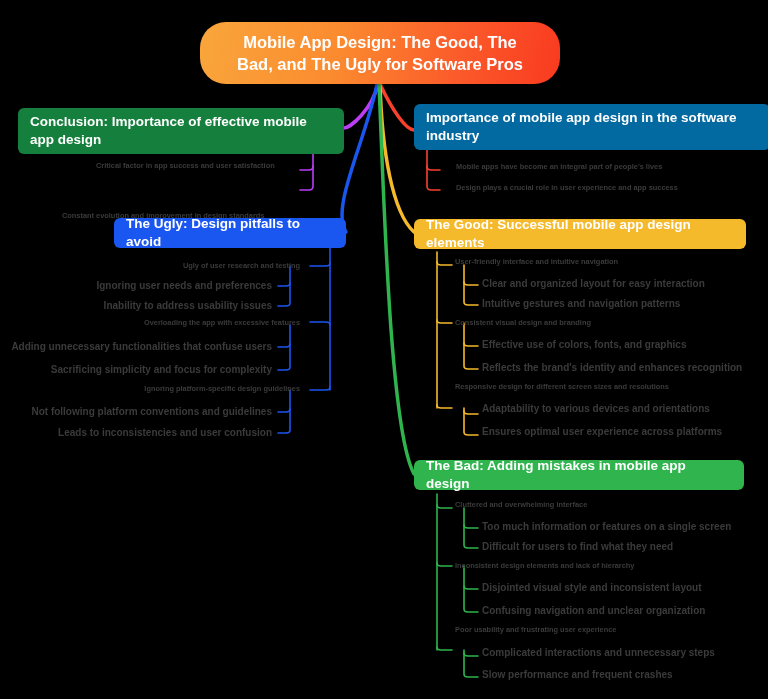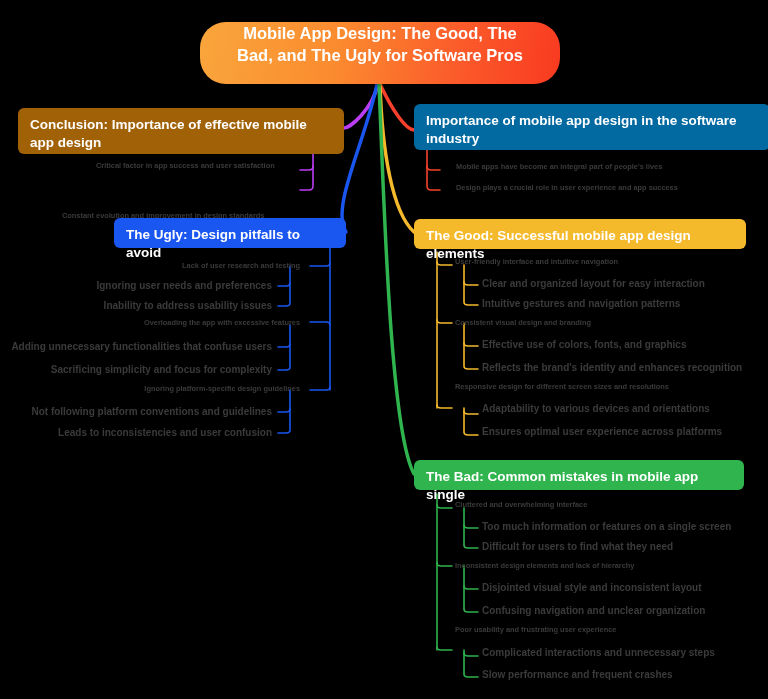--- a/index.html
+++ b/index.html
@@ -12,20 +12,21 @@
   #stage { position: relative; width: 768px; height: 699px; }
 
   svg.links { position: absolute; inset: 0; width: 768px; height: 699px; pointer-events: none; }
 
   .node {
     position: absolute;
     border-radius: 6px;
     color: #fff;
     font-weight: bold;
     display: flex;
+    align-items: center;
     line-height: 1.35;
   }
   .root {
     border-radius: 26px;
     font-size: 16.5px;
     text-align: center;
     justify-content: center;
     background: linear-gradient(100deg, #f9a63c 0%, #fb8b2f 38%, #fb5a2a 72%, #f93a20 100%);
     box-shadow: 0 1px 5px rgba(0,0,0,.5);
   }
@@ -101,21 +102,21 @@
       <path stroke="#2fb44e" d="M464,586 Q464,589 468,589 L478,589"></path>
       <path stroke="#2fb44e" d="M464,650 L464,674 Q464,677 468,677 L478,677"></path>
       <path stroke="#2fb44e" d="M464,653 Q464,656 468,656 L478,656"></path>
     </g>
   </svg>
 
   <div class="node root" style="left:200px; top:22px; width:360px; height:62px; padding:0 26px;">
     <span>Mobile App Design: The Good, The Bad, and The Ugly for Software Pros</span>
   </div>
 
-  <div class="node lvl1" style="left:18px; top:108px; width:326px; height:46px; background:#a16207;">
+  <div class="node lvl1" style="left:18px; top:108px; width:326px; height:46px; background:#15803d;">
     <span>Conclusion: Importance of effective mobile app design</span>
   </div>
   <div class="leaf l2" style="left:96px; top:166px; transform:translateY(-50%);">
     <span>Critical factor in app success and user satisfaction</span>
   </div>
   <div class="leaf l2" style="left:62px; top:187px; transform:translateY(-50%);margin-top:29px;">
     <span>Constant evolution and improvement in design standards</span>
   </div>
 
   <div class="node lvl1" style="left:414px; top:104px; width:356px; height:46px; background:#0369a1;">
@@ -126,21 +127,21 @@
   </div>
   <div class="leaf l2" style="left:456px; top:188px; transform:translateY(-50%);">
     <span>Design plays a crucial role in user experience and app success</span>
   </div>
 
   <div class="node lvl1" style="left:114px; top:218px; width:232px; height:30px; background:#1a56f0; justify-content:center;">
     <span>The Ugly: Design pitfalls to avoid</span>
   </div>
 
   <div class="leaf l2" style="right:468px; top:266px; transform:translateY(-50%);">
-    <span>Lack of user research and testing</span></div>
+    <span>Ugly of user research and testing</span></div>
   <div class="leaf l3" style="right:496px; top:286px; transform:translateY(-50%);">
     <span>Ignoring user needs and preferences</span></div>
   <div class="leaf l3" style="right:496px; top:306px; transform:translateY(-50%);">
     <span>Inability to address usability issues</span></div>
 
   <div class="leaf l2" style="right:468px; top:323px; transform:translateY(-50%);">
     <span>Overloading the app with excessive features</span></div>
   <div class="leaf l3" style="right:496px; top:347px; transform:translateY(-50%);">
     <span>Adding unnecessary functionalities that confuse users</span></div>
   <div class="leaf l3" style="right:496px; top:370px; transform:translateY(-50%);">
@@ -172,21 +173,21 @@
     <span>Reflects the brand's identity and enhances recognition</span></div>
 
   <div class="leaf l2" style="left:455px; top:387px; transform:translateY(-50%);">
     <span>Responsive design for different screen sizes and resolutions</span></div>
   <div class="leaf l3" style="left:482px; top:409px; transform:translateY(-50%);">
     <span>Adaptability to various devices and orientations</span></div>
   <div class="leaf l3" style="left:482px; top:432px; transform:translateY(-50%);">
     <span>Ensures optimal user experience across platforms</span></div>
 
   <div class="node lvl1" style="left:414px; top:460px; width:330px; height:30px; background:#2fb44e;">
-    <span>The Bad: Common mistakes in mobile app single</span>
+    <span>The Bad: Adding mistakes in mobile app design</span>
   </div>
 
   <div class="leaf l2" style="left:455px; top:505px; transform:translateY(-50%);">
     <span>Cluttered and overwhelming interface</span></div>
   <div class="leaf l3" style="left:482px; top:527px; transform:translateY(-50%);">
     <span>Too much information or features on a single screen</span></div>
   <div class="leaf l3" style="left:482px; top:547px; transform:translateY(-50%);">
     <span>Difficult for users to find what they need</span></div>
 
   <div class="leaf l2" style="left:455px; top:566px; transform:translateY(-50%);">

